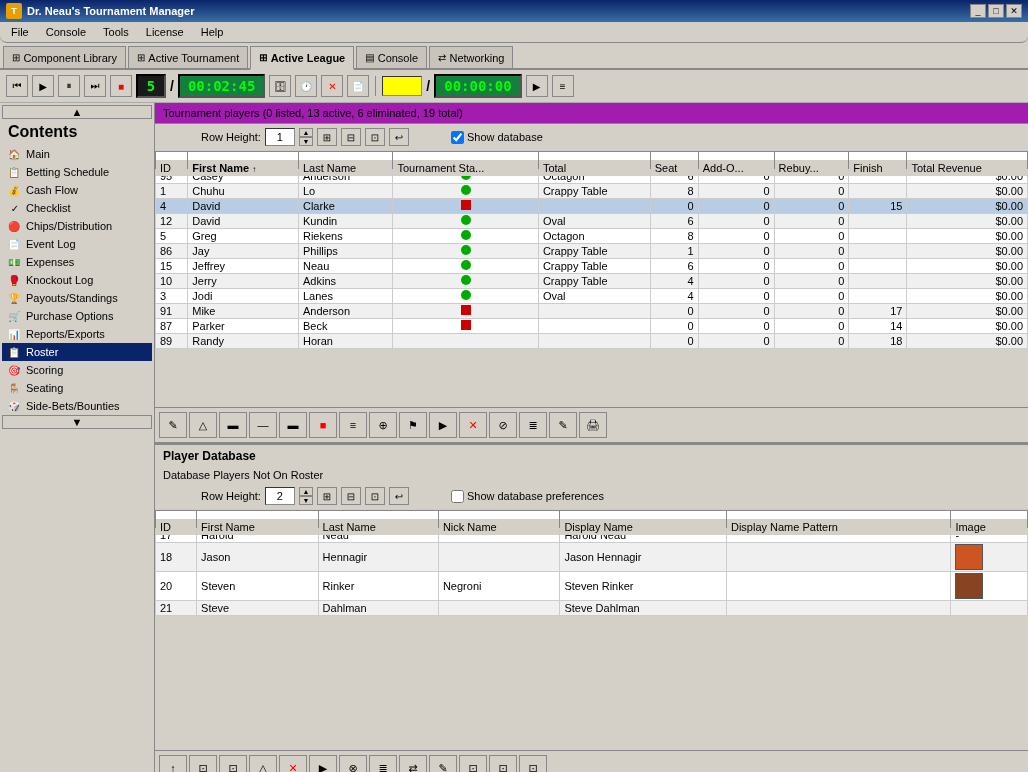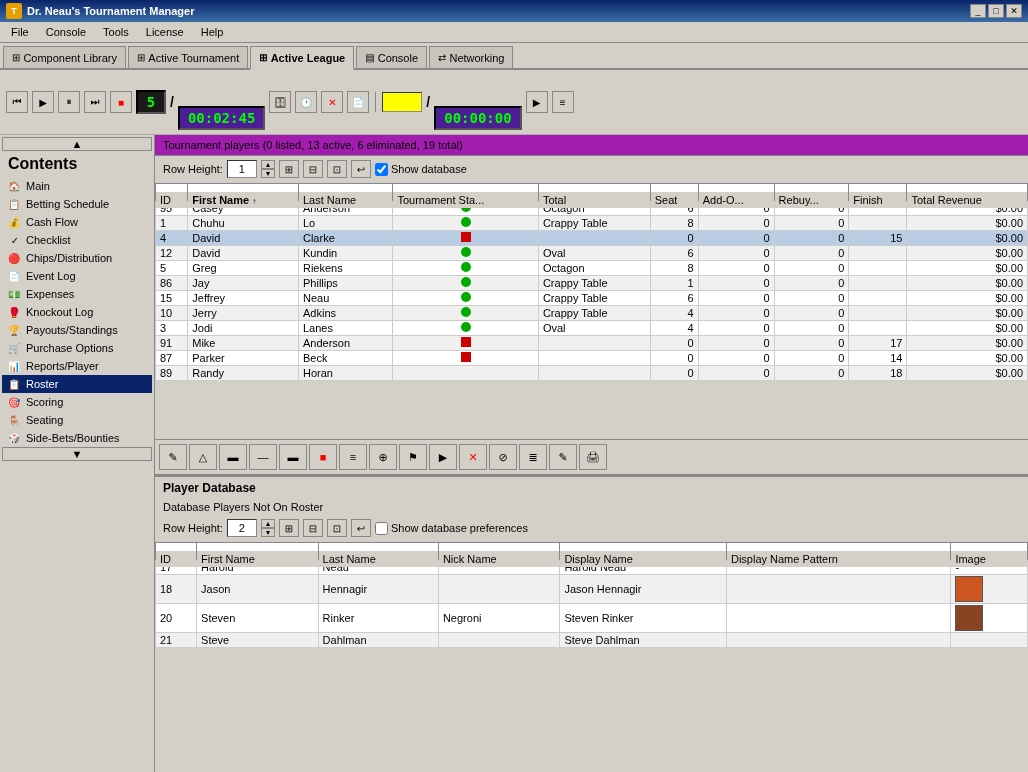--- a/index.html
+++ b/index.html
@@ -6,34 +6,34 @@
     body { font-family: 'Segoe UI', Tahoma, Geneva, Verdana, sans-serif; font-size: 11px; background: #d4d0c8; color: #000; overflow: hidden; }
     
     
     #title-bar { background: linear-gradient(to bottom, #0a246a, #3a6ea5); color: white; display: flex; align-items: center; justify-content: space-between; padding: 3px 6px; height: 22px; }
     #title-bar .title-left { display: flex; align-items: center; gap: 5px; font-size: 11px; font-weight: bold; }
     #title-bar .title-icon { width: 16px; height: 16px; background: #e8a000; border-radius: 2px; display: flex; align-items: center; justify-content: center; color: white; font-size: 9px; font-weight: bold; }
     #title-bar .win-controls { display: flex; gap: 2px; }
     .win-btn { width: 16px; height: 14px; background: #d4d0c8; border: 1px solid #888; font-size: 9px; display: flex; align-items: center; justify-content: center; cursor: pointer; color: #000; }
     
     
-    #menu-bar { background: #d4d0c8; padding: 2px 5px; display: flex; gap: 5px; border-bottom: 1px solid #888; }
+    #menu-bar { background: #d4d0c8; padding: 2px 5px; display: flex; gap: 5px; border-bottom: 1px solid #888; border-radius: 7px; }
     .menu-item { padding: 2px 6px; cursor: pointer; font-size: 11px; }
     
     
     #tab-bar { background: #d4d0c8; display: flex; padding: 3px 3px 0; gap: 2px; border-bottom: 2px solid #888; }
     .tab { display: flex; align-items: center; gap: 3px; padding: 3px 8px; border: 1px solid #888; background: #c8c4bc; border-bottom: none; cursor: pointer; font-size: 11px; min-height: 22px; }
     .tab.active { background: #d4d0c8; font-weight: bold; border-bottom: 2px solid #d4d0c8; margin-bottom: -2px; }
     .tab-icon { font-size: 10px; }
     
     
     #toolbar { background: #d4d0c8; padding: 4px 6px; display: flex; align-items: center; gap: 4px; border-bottom: 1px solid #aaa; }
     .toolbar-btn { width: 22px; height: 22px; background: #d4d0c8; border: 1px solid #888; display: flex; align-items: center; justify-content: center; cursor: pointer; font-size: 10px; }
     .toolbar-counter { background: #1a1a1a; color: #00ff00; font-family: monospace; font-size: 14px; font-weight: bold; padding: 2px 8px; border: 2px inset #555; min-width: 30px; text-align: center; }
-    .toolbar-time { background: #4c1d95; color: #00ff00; font-family: monospace; font-size: 14px; font-weight: bold; padding: 2px 8px; border: 2px inset #555; margin-top: 32px; }
+    .toolbar-time { background: #15803d; color: #00ff00; font-family: monospace; font-size: 14px; font-weight: bold; padding: 2px 8px; border: 2px inset #555; }
     .toolbar-separator { width: 1px; height: 20px; background: #888; margin: 0 2px; }
     .toolbar-input-yellow { background: #ffff00; border: 1px inset #888; width: 40px; height: 20px; text-align: center; }
     
     
     #main-layout { display: flex; flex: 1; height: calc(100vh - 90px); }
     
     
     #sidebar { width: 155px; background: #d4d0c8; border-right: 1px solid #888; overflow-y: auto; padding: 2px; flex-shrink: 0; }
     .sidebar-header { font-weight: bold; padding: 4px 6px; font-size: 16px; }
     .sidebar-item { display: flex; align-items: center; gap: 4px; padding: 2px 6px; cursor: pointer; font-size: 11px; white-space: nowrap; }
@@ -43,21 +43,21 @@
     
     
     #content-area { flex: 1; display: flex; flex-direction: column; overflow: hidden; }
     
     
     #tournament-section { flex: 1; border-bottom: 3px solid #888; display: flex; flex-direction: column; min-height: 300px; }
     .section-title { background: #a21caf; padding: 4px 8px; font-size: 11px; border-bottom: 1px solid #888; }
     
     
     .controls-row { display: flex; align-items: center; gap: 4px; padding: 4px 8px; background: #d4d0c8; border-bottom: 1px solid #ccc; }
-    .controls-row label { font-size: 11px; }
+    .controls-row label { font-size: 11px; margin-left: 38px; }
     .row-height-input { width: 30px; height: 18px; border: 1px inset #888; text-align: center; font-size: 11px; }
     .spin-btn { width: 14px; height: 9px; background: #d4d0c8; border: 1px solid #888; display: flex; align-items: center; justify-content: center; font-size: 7px; cursor: pointer; line-height: 1; }
     .icon-btn-sm { width: 20px; height: 18px; background: #d4d0c8; border: 1px solid #888; display: flex; align-items: center; justify-content: center; cursor: pointer; font-size: 10px; }
     .checkbox-label { display: flex; align-items: center; gap: 3px; font-size: 11px; }
     
     
     .data-table-container { flex: 1; overflow: auto; position: relative; }
     .data-table { width: 100%; border-collapse: collapse; font-size: 11px; }
     .data-table th { background: #d4d0c8; border: 1px solid #888; padding: 2px 4px; text-align: left; font-weight: normal; white-space: nowrap; position: sticky; top: 8px; z-index: 1; }
     .data-table th.sorted { font-weight: bold; }
@@ -195,21 +195,21 @@
     <div class="sidebar-item">
       <span class="sidebar-icon">🏆</span>
       <span>Payouts/Standings</span>
     </div>
     <div class="sidebar-item">
       <span class="sidebar-icon">🛒</span>
       <span>Purchase Options</span>
     </div>
     <div class="sidebar-item">
       <span class="sidebar-icon">📊</span>
-      <span>Reports/Player</span>
+      <span>Reports/Exports</span>
     </div>
     <div class="sidebar-item selected">
       <span class="sidebar-icon">📋</span>
       <span>Roster</span>
     </div>
     <div class="sidebar-item">
       <span class="sidebar-icon">🎯</span>
       <span>Scoring</span>
     </div>
     <div class="sidebar-item">

